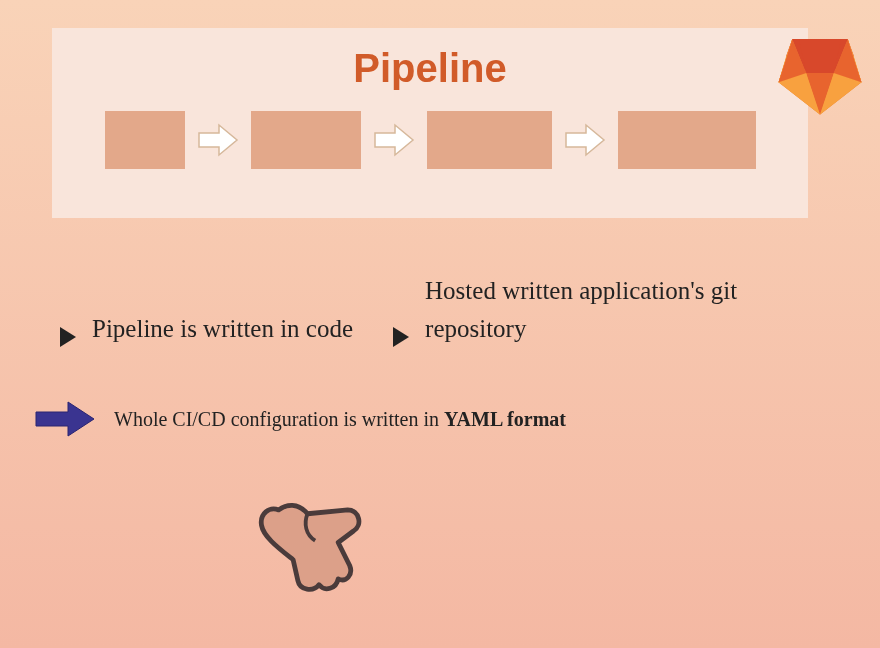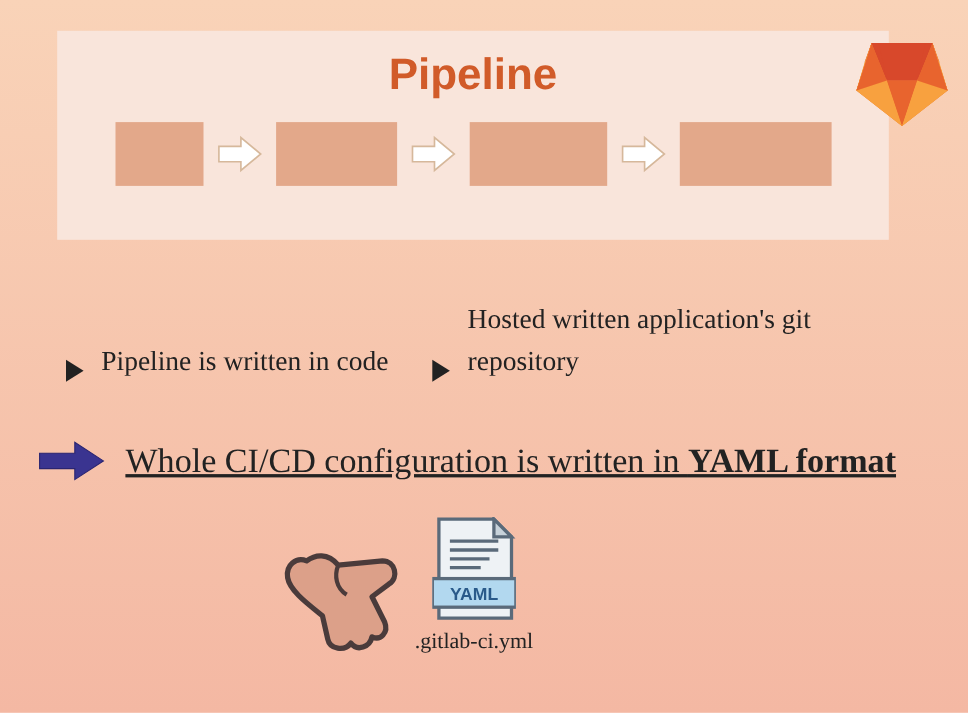--- a/index.html
+++ b/index.html
@@ -91,22 +91,21 @@
       left: 34px;
       display: flex;
       align-items: center;
       gap: 18px;
     }
     .blue-arrow {
       width: 62px;
       height: 38px;
     }
     .callout-text {
-      font-size: 31px;
-      text-decoration: underline;
+      font-size: 20px;
     }
     .callout-text strong {
       font-weight: bold;
     }
     .file-section {
       position: absolute;
       top: 470px;
       left: 250px;
       width: 280px;
       height: 170px;
@@ -232,28 +231,13 @@
                C78 112 90 108 92 98
                C100 102 108 94 104 84
                L92 60
                L108 48
                C118 42 114 26 102 26
                L60 30
                C50 18 38 20 30 26 Z" fill="#dca089" stroke="#4a3b3b" stroke-width="5" stroke-linejoin="round"></path>
       <path d="M60 30 C56 40 58 52 68 58" fill="none" stroke="#4a3b3b" stroke-width="4"></path>
     </svg>
   </div>
-  <div class="file-col">
-    <div class="file-icon">
-      <svg viewBox="0 0 76 96" width="76" height="96">
-        <path d="M6 2 L56 2 L72 18 L72 92 L6 92 Z" fill="#eef2f5" stroke="#5a6a7a" stroke-width="3"></path>
-        <path d="M56 2 L56 18 L72 18 Z" fill="#c7d2da" stroke="#5a6a7a" stroke-width="3"></path>
-        <line x1="16" y1="22" x2="60" y2="22" stroke="#5a6a7a" stroke-width="3"></line>
-        <line x1="16" y1="30" x2="60" y2="30" stroke="#5a6a7a" stroke-width="3"></line>
-        <line x1="16" y1="38" x2="52" y2="38" stroke="#5a6a7a" stroke-width="3"></line>
-        <line x1="16" y1="46" x2="44" y2="46" stroke="#5a6a7a" stroke-width="3"></line>
-        <rect x="0" y="56" width="76" height="26" fill="#b2d8ef" stroke="#5a6a7a" stroke-width="3"></rect>
-        <text x="38" y="75" text-anchor="middle" font-family="Arial" font-size="16" font-weight="bold" fill="#2a5a8a">YAML</text>
-      </svg>
-    </div>
-    <div class="file-label">.gitlab-ci.yml</div>
-  </div>
 </div>
 
 </body></html>

